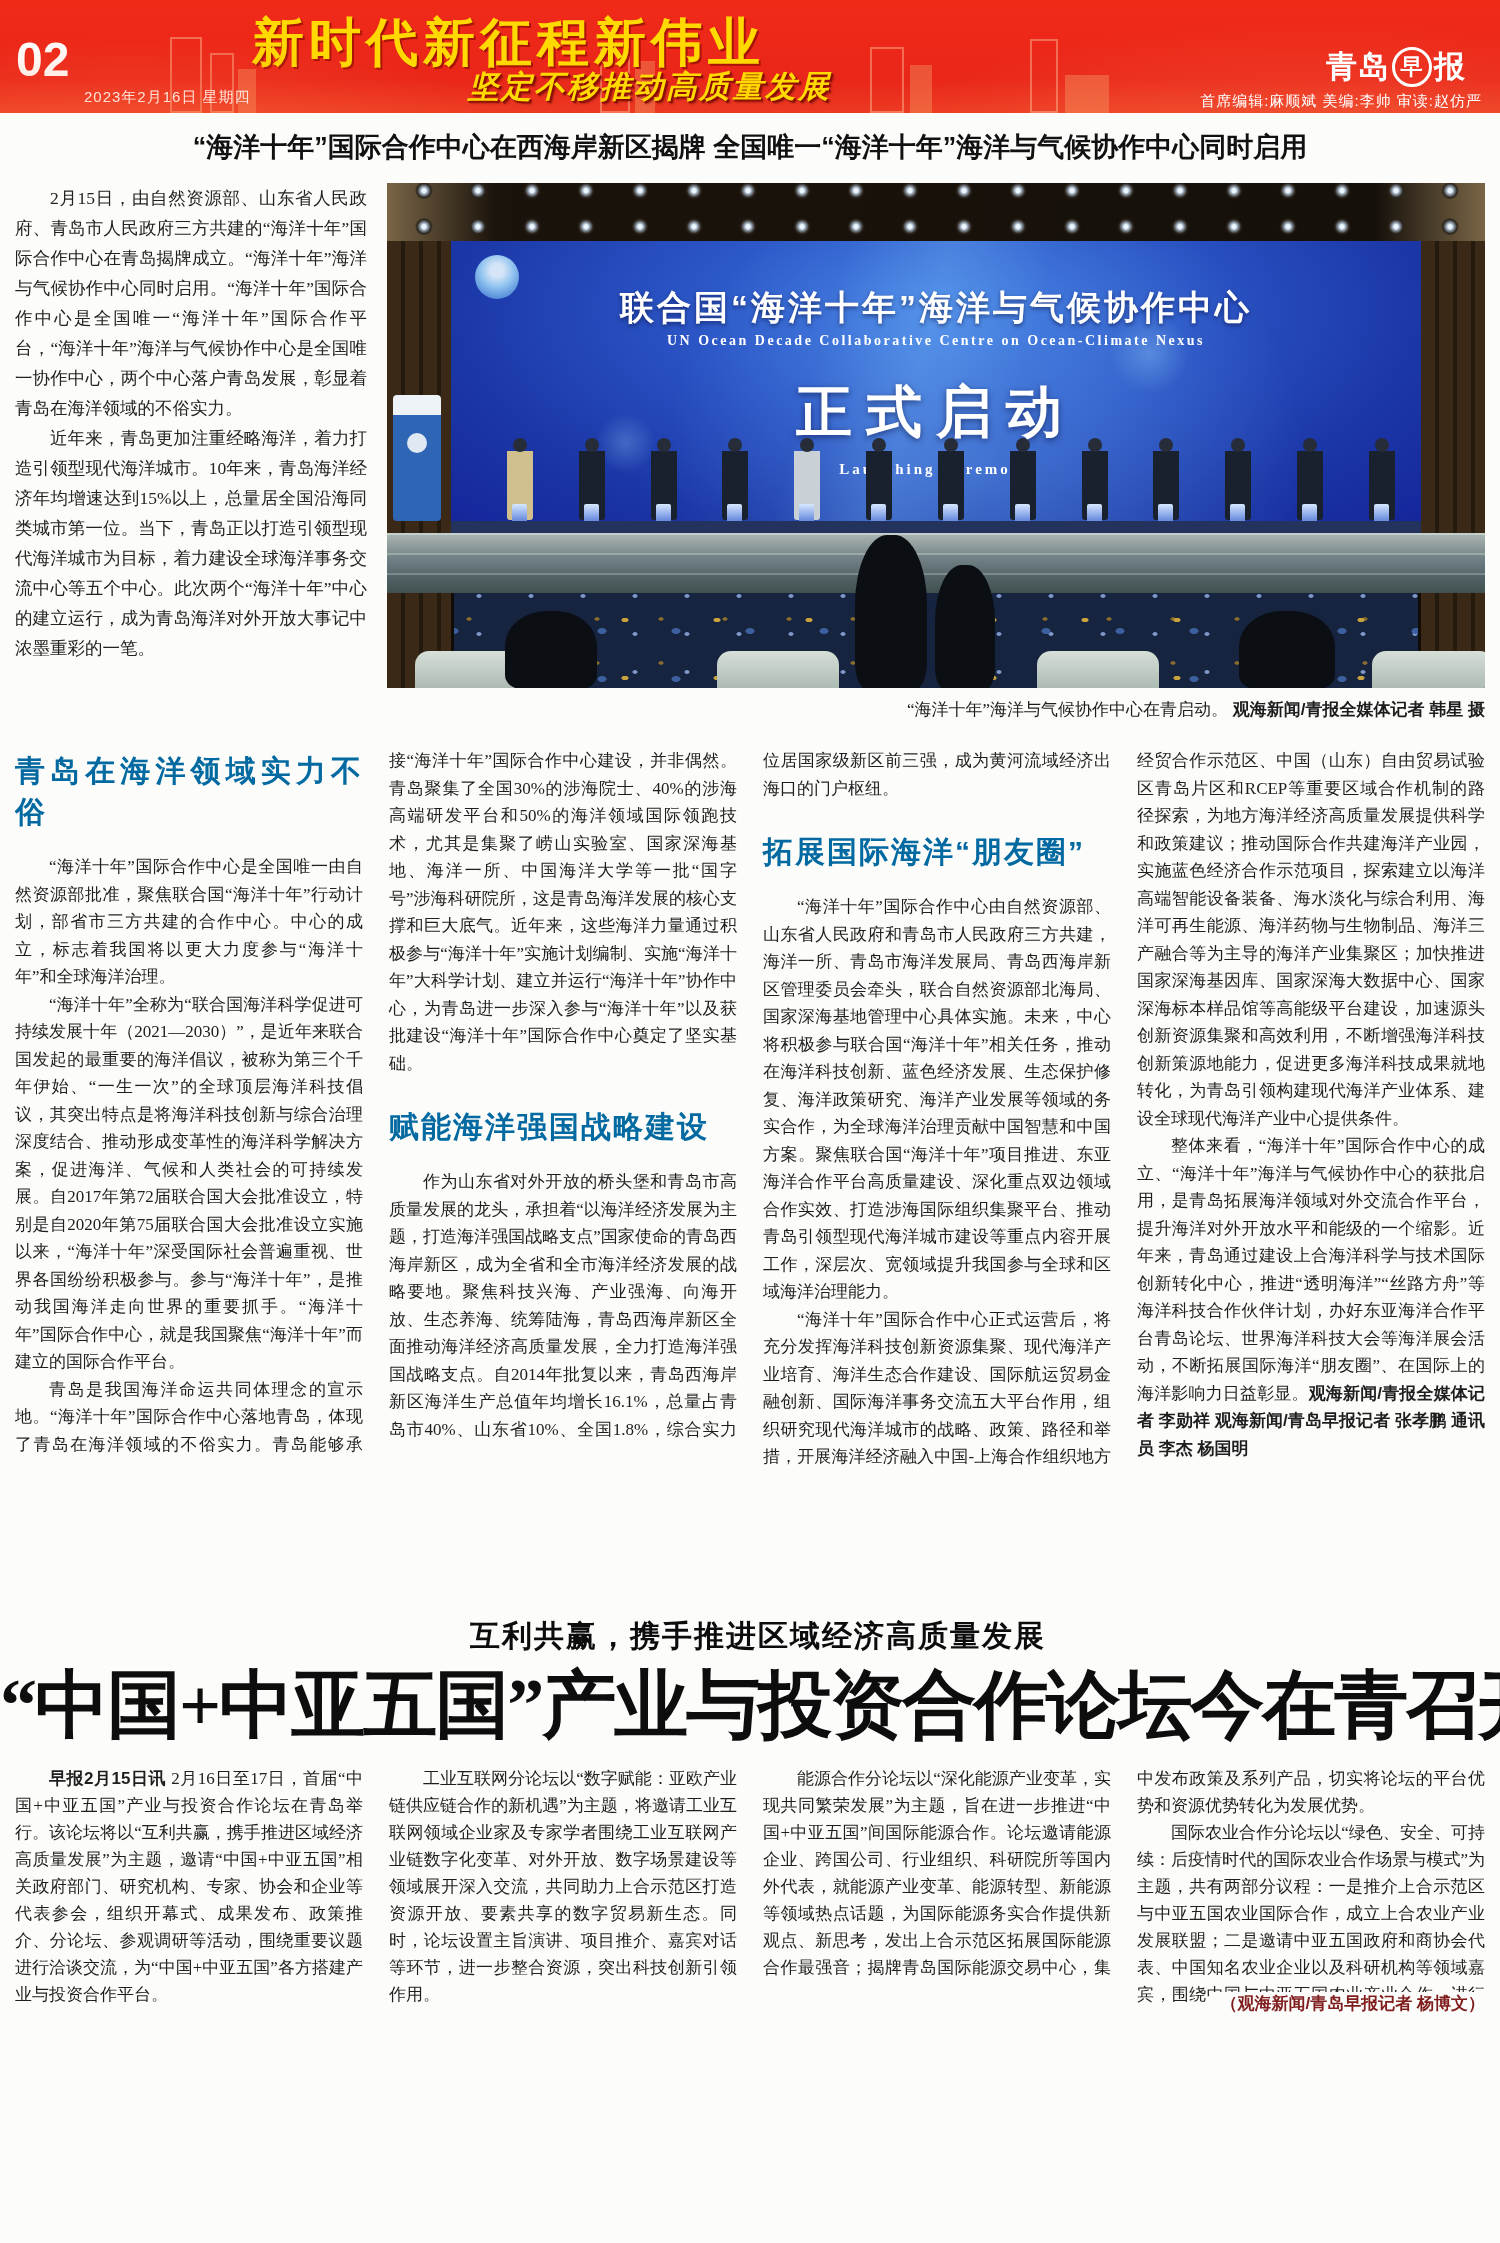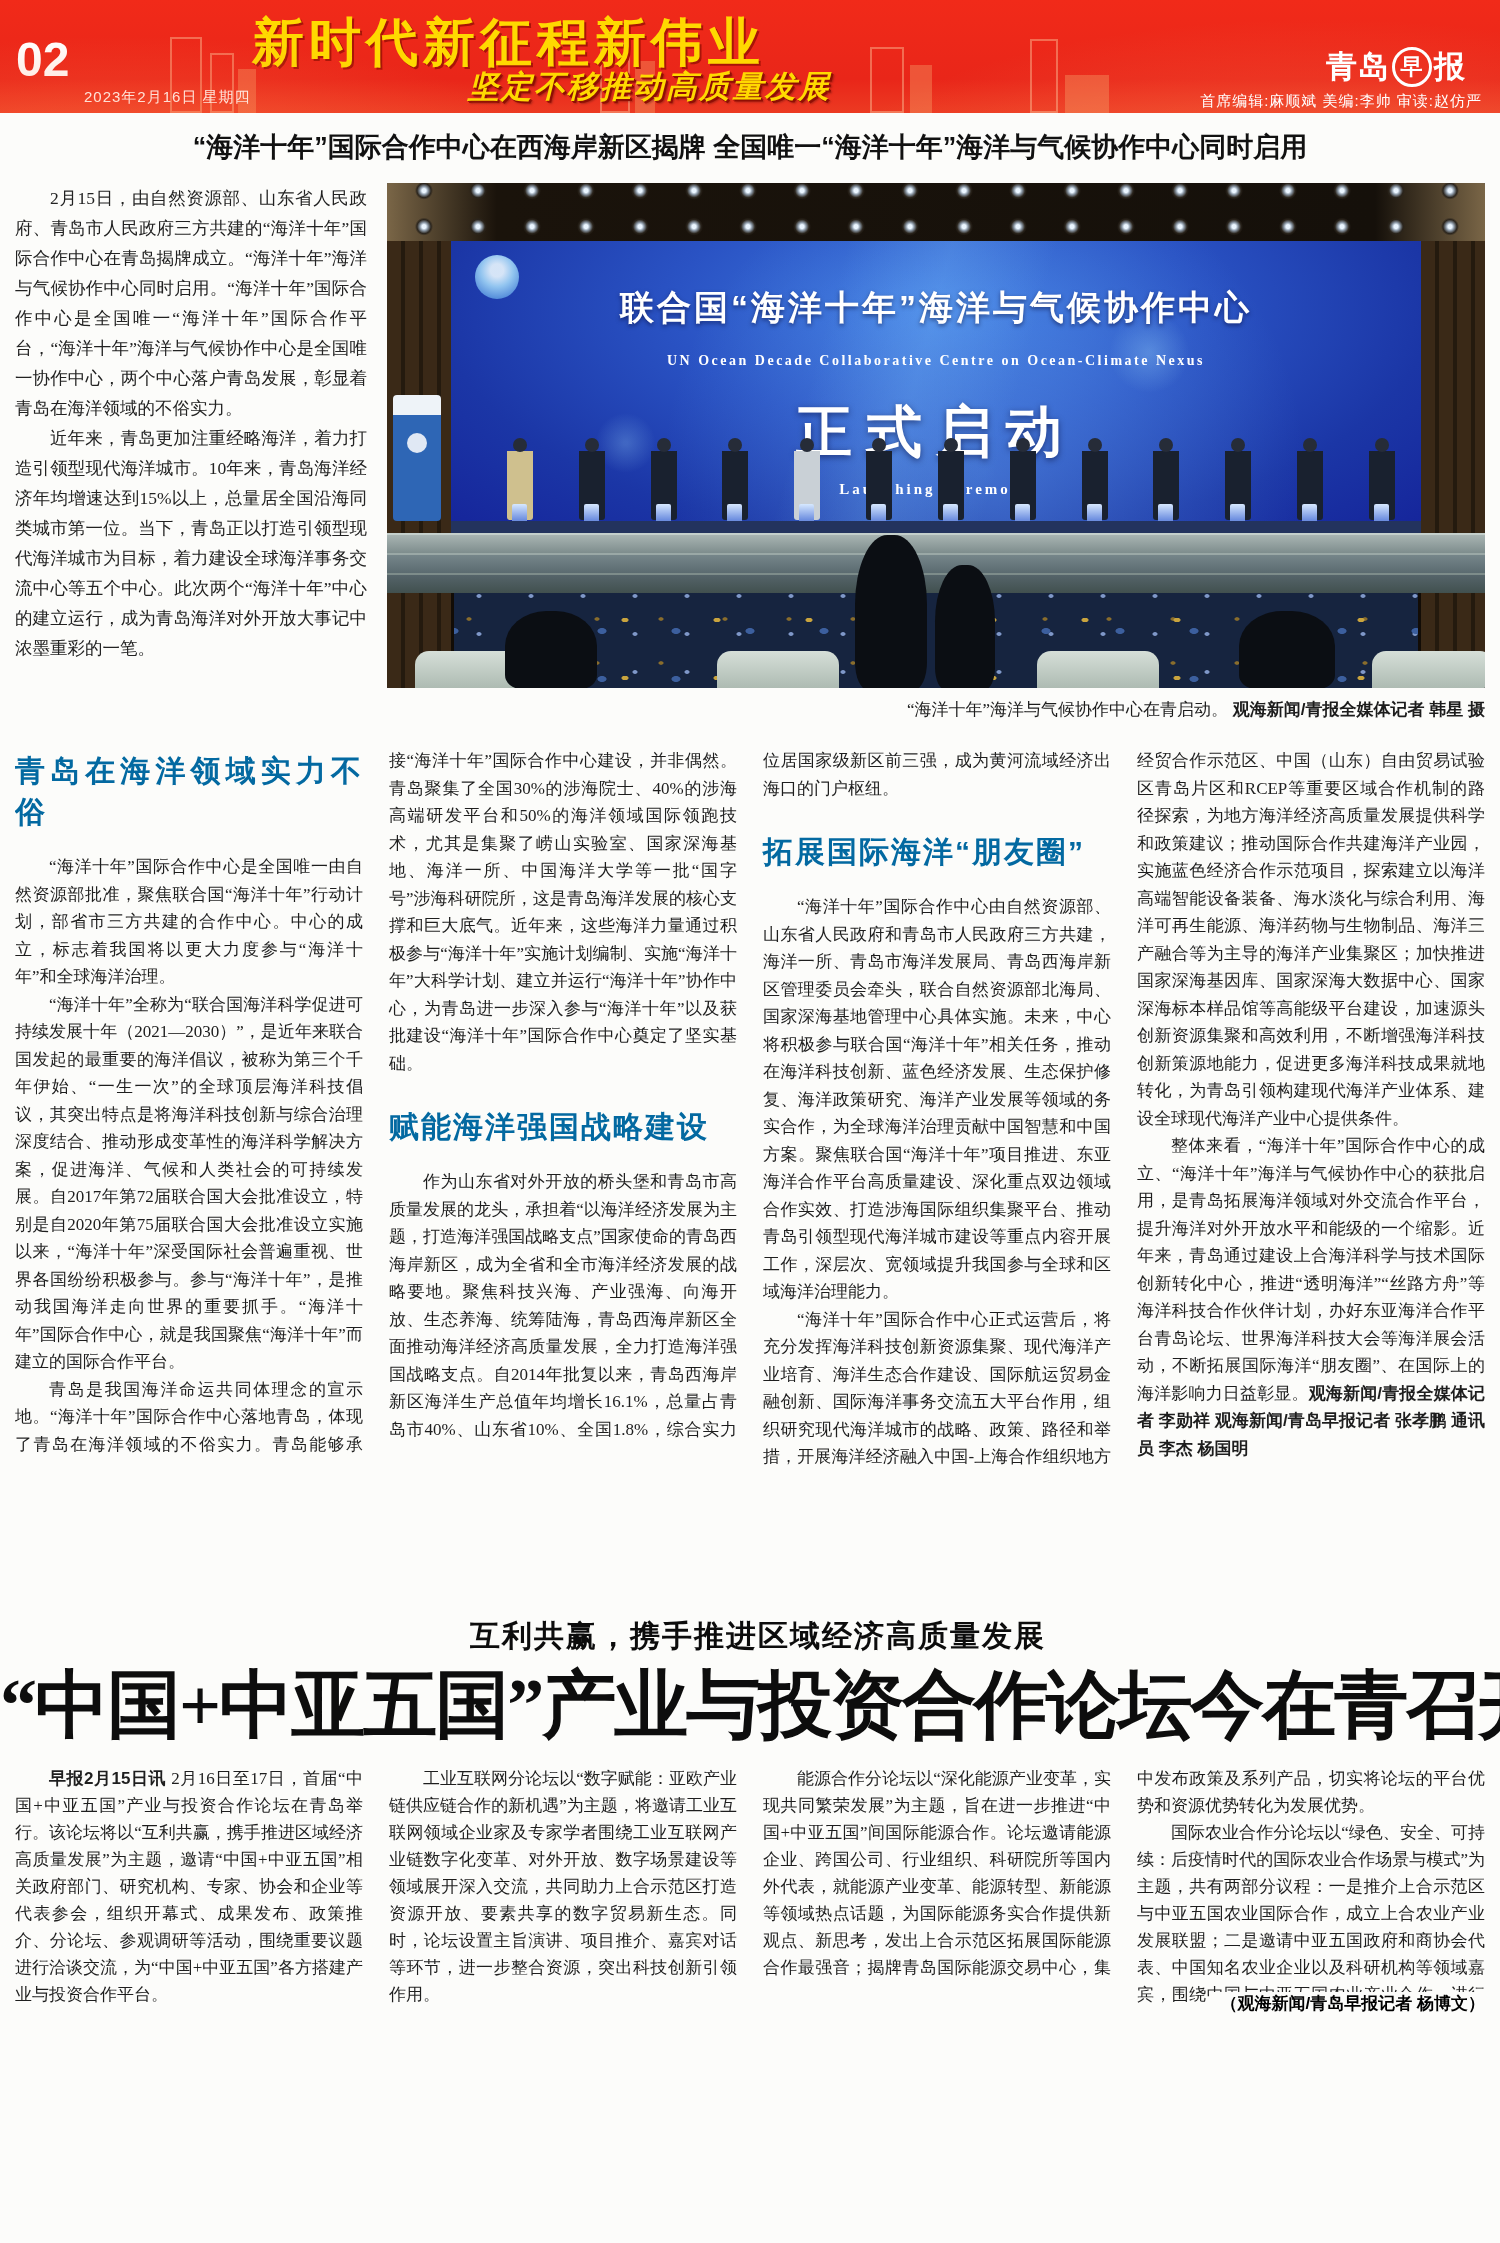--- a/index.html
+++ b/index.html
@@ -49,21 +49,21 @@
   .screen{position:absolute;left:64px;right:64px;top:50px;height:300px;color:#fff;text-align:center;
        background:radial-gradient(ellipse at 50% 25%,#3f7ae0 0%,#2a53c4 38%,#1b36a6 72%,#15249a 100%);}
   .screen .streak{position:absolute;inset:0;
        background:linear-gradient(105deg,transparent 38%,rgba(130,200,255,.22) 48%,transparent 58%),
                   radial-gradient(circle at 18% 70%,rgba(160,220,255,.25) 2px,transparent 30px),
                   radial-gradient(circle at 72% 40%,rgba(160,220,255,.3) 2px,transparent 40px),
                   radial-gradient(circle at 55% 80%,rgba(120,190,255,.35),transparent 55%);}
   .odlogo{position:absolute;left:24px;top:22px;width:44px;height:44px;border-radius:50%;
        background:radial-gradient(circle at 50% 35%,#eaf7ff 18%,#9fd4f7 45%,#2f6fd0 100%);opacity:.9;}
   .sc-title{position:relative;margin-top:52px;font-size:34px;font-weight:900;letter-spacing:3px;text-shadow:0 2px 4px rgba(0,0,40,.5);}
-  .sc-en{position:relative;margin-top:22px;font-size:14px;font-weight:bold;letter-spacing:2.5px;font-family:"Liberation Serif",serif;}
+  .sc-en{position:relative;margin-top:2px;font-size:14px;font-weight:bold;letter-spacing:2.5px;font-family:"Liberation Serif",serif;}
   .sc-main{position:relative;margin-top:26px;font-size:56px;font-weight:900;letter-spacing:14px;text-shadow:0 2px 6px rgba(0,0,40,.5);}
   .sc-men{position:relative;margin-top:10px;font-size:15px;font-weight:bold;letter-spacing:3px;font-family:"Liberation Serif",serif;}
   .people{position:absolute;left:120px;right:90px;top:255px;height:82px;display:flex;justify-content:space-between;}
   .person{position:relative;width:26px;height:100%;background:linear-gradient(180deg,transparent 0 13px,#19212f 13px);
        border-radius:9px 9px 3px 3px;}
   .person:before{content:"";position:absolute;top:0;left:6px;width:14px;height:14px;border-radius:50%;background:#262c38;}
   .person:after{content:"";position:absolute;top:66px;left:5px;width:15px;height:52px;
        background:linear-gradient(180deg,#d6e8ff,#6e8fe0 30%,#2a3f9e);border-radius:2px;}
   .person.y{background:linear-gradient(180deg,transparent 0 13px,#cfc08e 13px);}
   .person.w{background:linear-gradient(180deg,transparent 0 13px,#c9d0d6 13px);}
@@ -97,21 +97,21 @@
   
   .kicker{margin-top:24px;text-align:center;font-size:30px;font-weight:900;color:#0c0c0c;letter-spacing:2px;padding-left:16px;}
   .head2{margin-top:10px;text-align:center;font-family:"Liberation Serif","DejaVu Serif",serif;
        font-size:74px;font-weight:900;color:#0d0d0d;line-height:1.05;letter-spacing:-2px;white-space:nowrap;}
   .bwrap{position:relative;margin:20px 15px 0;}
   .bcols{height:250px;overflow:hidden;column-count:4;column-gap:26px;text-align:justify;}
   .bcols p{margin:0;text-indent:2em;font-family:"Liberation Serif","DejaVu Serif",serif;
        font-size:17px;line-height:27px;color:#1e1e1e;}
   .bcols .dl{font-weight:900;font-family:"Liberation Sans",sans-serif;}
   .tail{position:absolute;right:0;bottom:0;background:#fcfcfa;padding-left:12px;
-       font-size:17px;font-weight:900;color:#000000;}
+       font-size:17px;font-weight:900;color:#7f1d1d;}
 </style>
 </head>
 <body>
 
 <div class="page">
 
   <div class="banner">
     <div class="glow2"></div>
     <div class="skyline">
       <i style="left:0;width:28px;height:72px;"></i>

